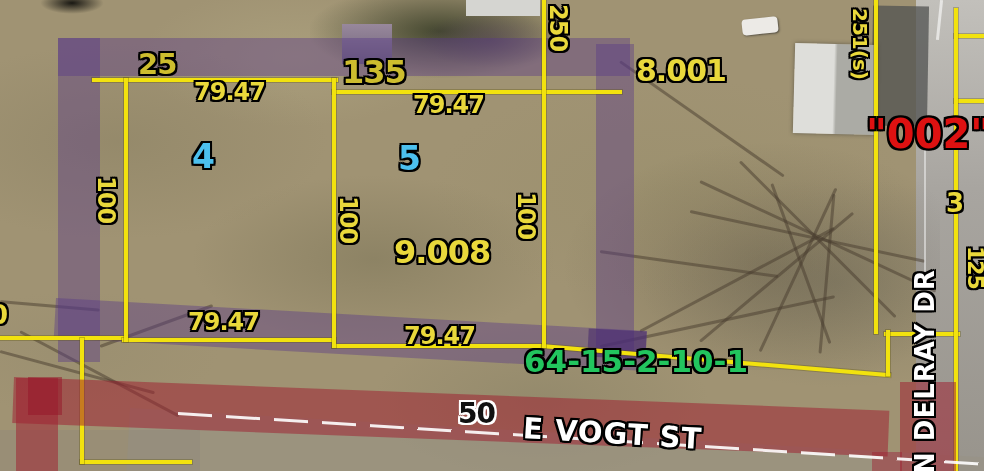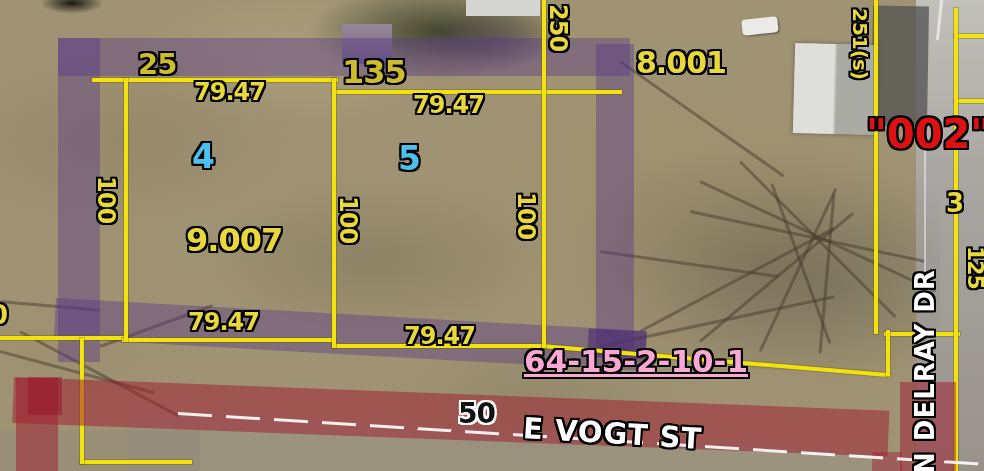--- a/index.html
+++ b/index.html
@@ -27,21 +27,21 @@
   .red{background:rgba(160,30,48,.52);}
   .yl{background:#f2e20e;box-shadow:0 0 0 1px rgba(90,80,0,.30);}
   .branch{background:rgba(72,60,46,.5);height:3px;border-radius:2px;transform-origin:left center;}
   
   .lbl{white-space:nowrap;line-height:1;letter-spacing:-1px;}
   .olb{text-shadow:-2px -2px 0 #000,2px -2px 0 #000,-2px 2px 0 #000,2px 2px 0 #000,-2px 0 0 #000,2px 0 0 #000,0 -2px 0 #000,0 2px 0 #000;}
   .olw{text-shadow:-2px -2px 0 #fff,2px -2px 0 #fff,-2px 2px 0 #fff,2px 2px 0 #fff,-2px 0 0 #fff,2px 0 0 #fff,0 -2px 0 #fff,0 2px 0 #fff;}
   .yellow{color:#e9d83b;}
   .dimyellow{color:#cdbd2e;}
   .blue{color:#4cc0ee;}
-  .cyan{color:#f9a8d4;text-decoration:underline;}
+  .cyan{color:#22c55e;}
   .redtxt{color:#dd1111;letter-spacing:0;}
   .white{color:#fff;}
   .vd{writing-mode:vertical-rl;}                       
   .vu{writing-mode:vertical-rl;transform:rotate(180deg);} 
 </style>
 </head>
 <body>
 
 <div id="map">
 
@@ -109,31 +109,31 @@
 
   <div style="left:178px;top:412px;width:812px;height:3px;transform:rotate(3.6deg);transform-origin:left center;background:repeating-linear-gradient(90deg,rgba(255,255,255,.9) 0 34px,rgba(255,255,255,0) 34px 48px);"></div>
   <div style="left:924px;top:148px;width:2px;height:135px;background:rgba(240,240,240,.55);"></div>
   <div style="left:938px;top:0;width:3px;height:40px;background:rgba(255,255,255,.6);transform:rotate(6deg);"></div>
 
   <div class="lbl olb dimyellow" style="left:138px;top:50px;font-size:29px;">25</div>
   <div class="lbl olb dimyellow" style="left:342px;top:56px;font-size:32px;">135</div>
   <div class="lbl olb yellow" style="left:194px;top:80px;font-size:24px;">79.47</div>
   <div class="lbl olb yellow" style="left:413px;top:93px;font-size:24px;">79.47</div>
   <div class="lbl olb yellow vd" style="left:546px;top:4px;font-size:24px;">250</div>
-  <div class="lbl olb yellow" style="left:636px;top:48px;font-size:30px;">8.001</div>
+  <div class="lbl olb yellow" style="left:636px;top:56px;font-size:30px;">8.001</div>
   <div class="lbl olb yellow vd" style="left:850px;top:8px;font-size:20px;letter-spacing:0;">251(s)</div>
   <div class="lbl olb redtxt" style="left:866px;top:114px;font-size:40px;">"002"</div>
   <div class="lbl olb yellow" style="left:946px;top:190px;font-size:26px;">3</div>
   <div class="lbl olb yellow vd" style="left:964px;top:246px;font-size:22px;">125</div>
   <div class="lbl olb blue" style="left:192px;top:140px;font-size:33px;">4</div>
   <div class="lbl olb blue" style="left:398px;top:142px;font-size:33px;">5</div>
   <div class="lbl olb yellow vd" style="left:94px;top:176px;font-size:24px;">100</div>
   <div class="lbl olb yellow vd" style="left:336px;top:196px;font-size:24px;">100</div>
   <div class="lbl olb yellow vd" style="left:514px;top:192px;font-size:24px;">100</div>
-  <div class="lbl olb yellow" style="left:186px;top:224px;font-size:32px;">9.007</div>
+  <div class="lbl olb yellow" style="left:394px;top:236px;font-size:32px;">9.008</div>
   <div class="lbl olb yellow" style="left:188px;top:310px;font-size:24px;">79.47</div>
   <div class="lbl olb yellow" style="left:404px;top:324px;font-size:24px;">79.47</div>
   <div class="lbl olb yellow" style="left:-10px;top:302px;font-size:26px;">0</div>
   <div class="lbl olb cyan" style="left:524px;top:346px;font-size:31px;letter-spacing:0;">64-15-2-10-1</div>
   <div class="lbl olw" style="left:458px;top:400px;font-size:28px;color:#111;">50</div>
   <div class="lbl olb white" style="left:524px;top:414px;font-size:29px;letter-spacing:1px;transform:rotate(3.5deg);transform-origin:left top;">E VOGT ST</div>
   <div class="lbl olb white vu" style="left:912px;top:252px;height:222px;font-size:26px;letter-spacing:1px;">N DELRAY DR</div>
 </div>
 
 </body></html>

